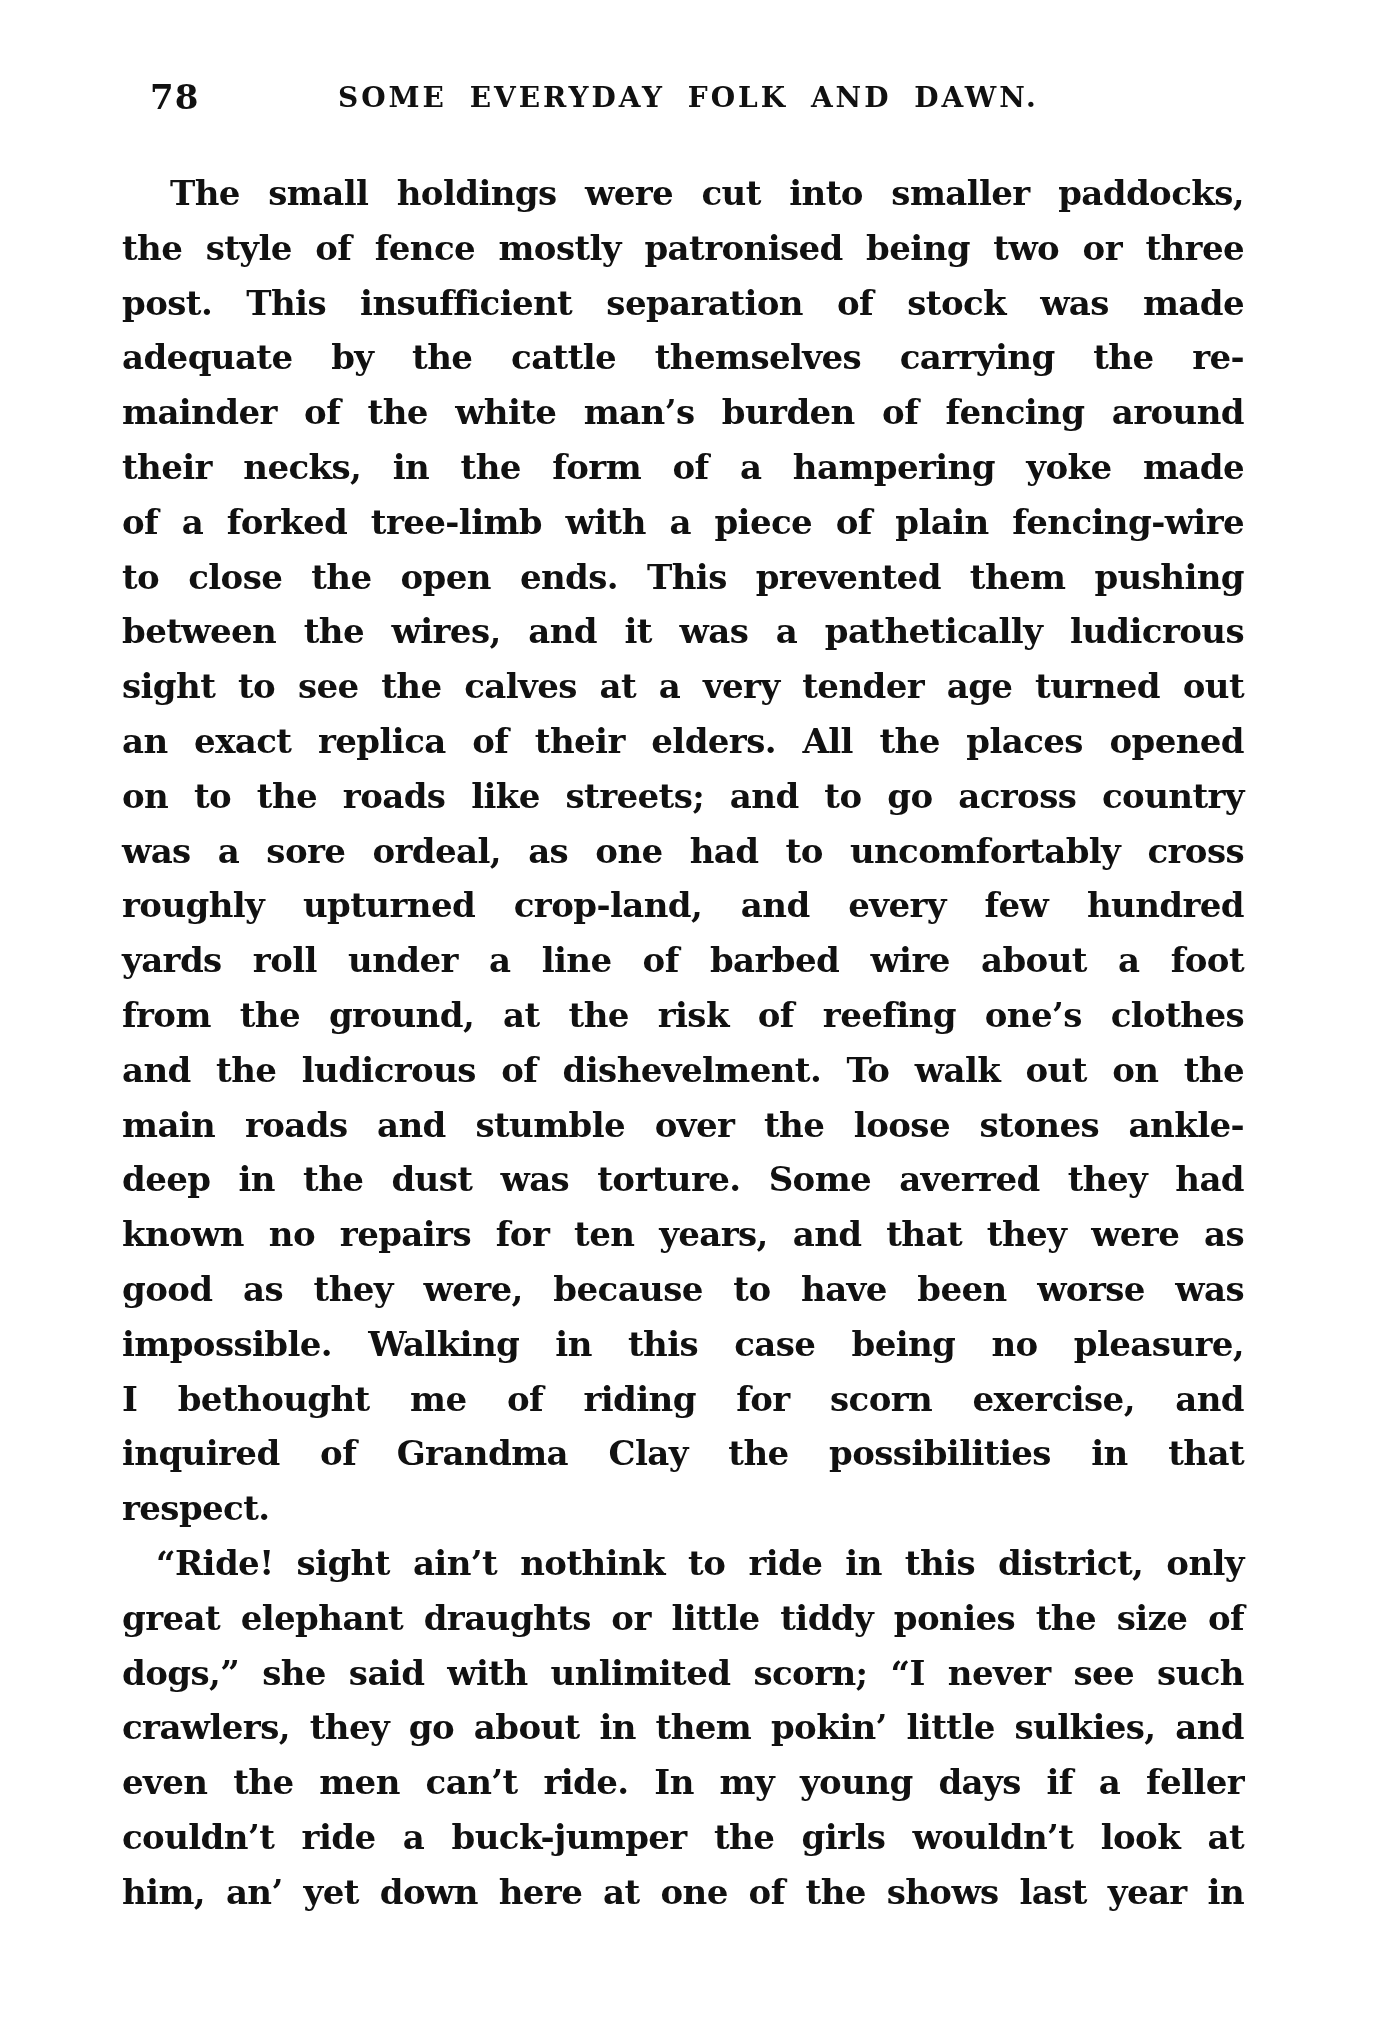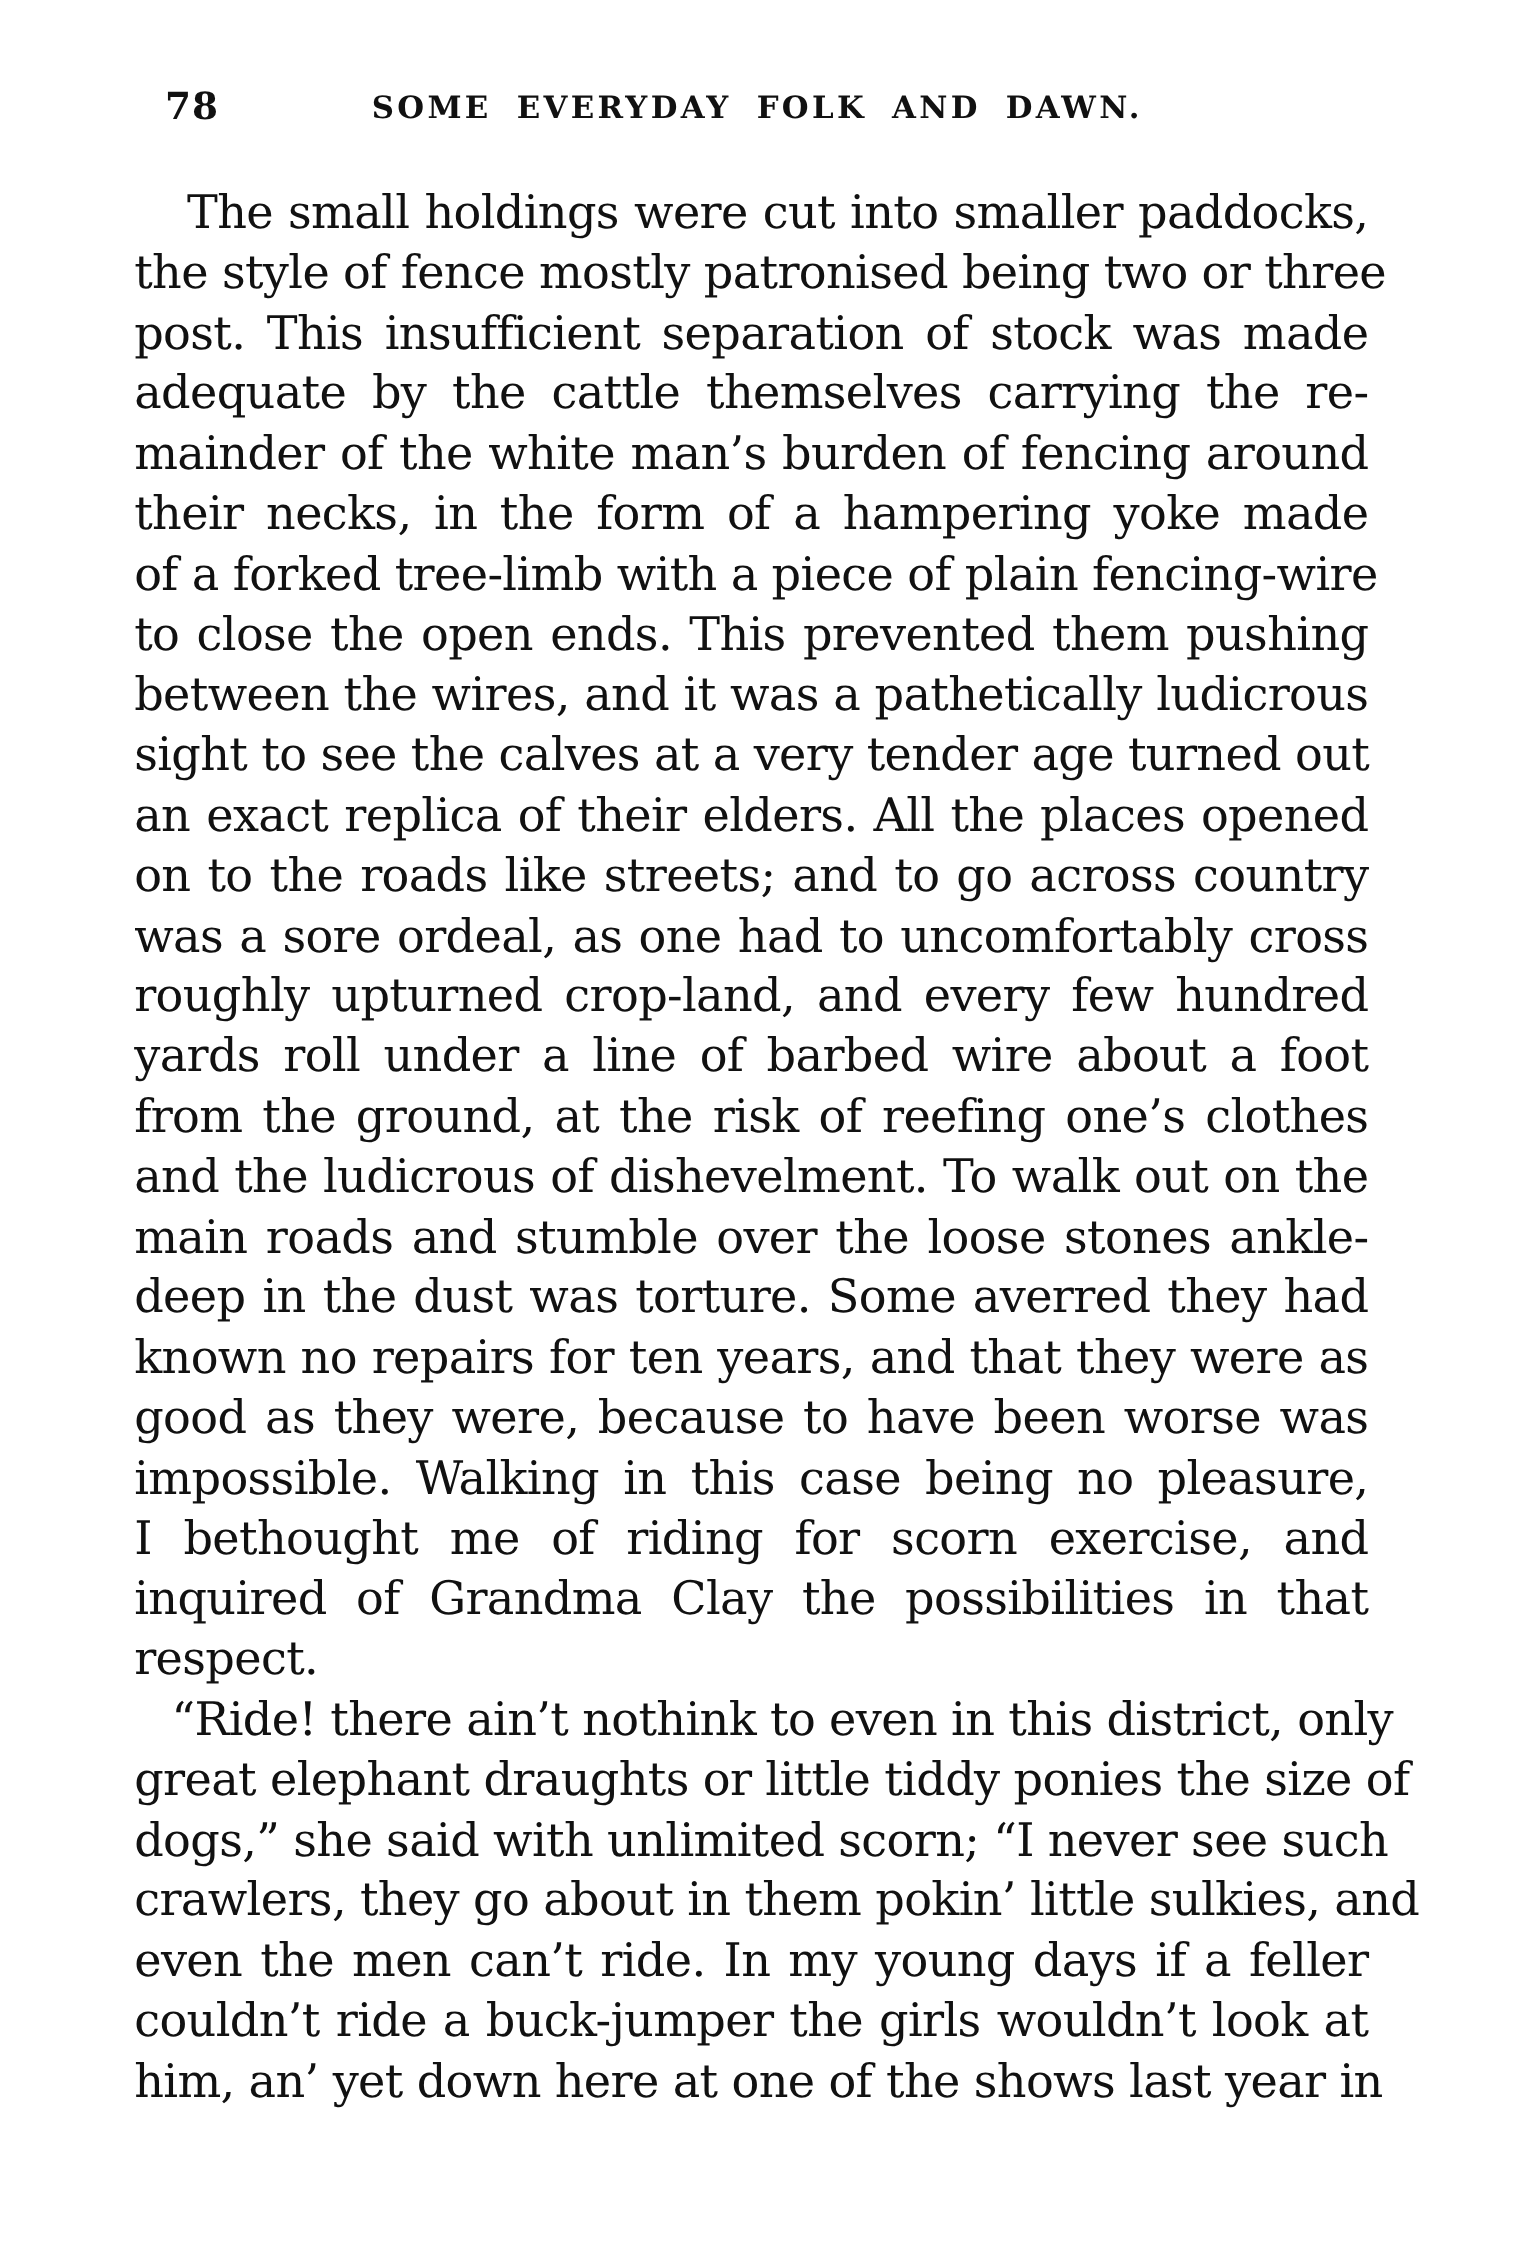--- a/index.html
+++ b/index.html
@@ -53,22 +53,22 @@
     .body-text {
       position: absolute;
       left: 122px;
       top: 166px;
       width: 1122px;
     }
     .line {
       display: block;
       height: 54.8px;
       line-height: 54.8px;
-      font-size: 42px;
-      font-weight: normal;
+      font-size: 34px;
+      font-weight: bold;
       white-space: nowrap;
       text-align: justify;
       text-align-last: justify;
       letter-spacing: -0.6px;
     }
     .line.indent {
       padding-left: 48px;
     }
     .line.last {
       text-align-last: left;
@@ -108,21 +108,21 @@
     <span class="line">and the ludicrous of dishevelment. To walk out on the</span>
     <span class="line">main roads and stumble over the loose stones ankle-</span>
     <span class="line">deep in the dust was torture. Some averred they had</span>
     <span class="line">known no repairs for ten years, and that they were as</span>
     <span class="line">good as they were, because to have been worse was</span>
     <span class="line">impossible. Walking in this case being no pleasure,</span>
     <span class="line">I bethought me of riding for scorn exercise, and</span>
     <span class="line">inquired of Grandma Clay the possibilities in that</span>
     <span class="line last">respect.</span>
 
-    <span class="line quote-indent">“Ride! there ain’t nothink to even in this district, only</span>
+    <span class="line quote-indent">“Ride! sight ain’t nothink to ride in this district, only</span>
     <span class="line">great elephant draughts or little tiddy ponies the size of</span>
     <span class="line">dogs,” she said with unlimited scorn; “I never see such</span>
     <span class="line">crawlers, they go about in them pokin’ little sulkies, and</span>
     <span class="line">even the men can’t ride. In my young days if a feller</span>
     <span class="line">couldn’t ride a buck-jumper the girls wouldn’t look at</span>
     <span class="line">him, an’ yet down here at one of the shows last year in</span>
   </div>
 </div>
 
 </body></html>

